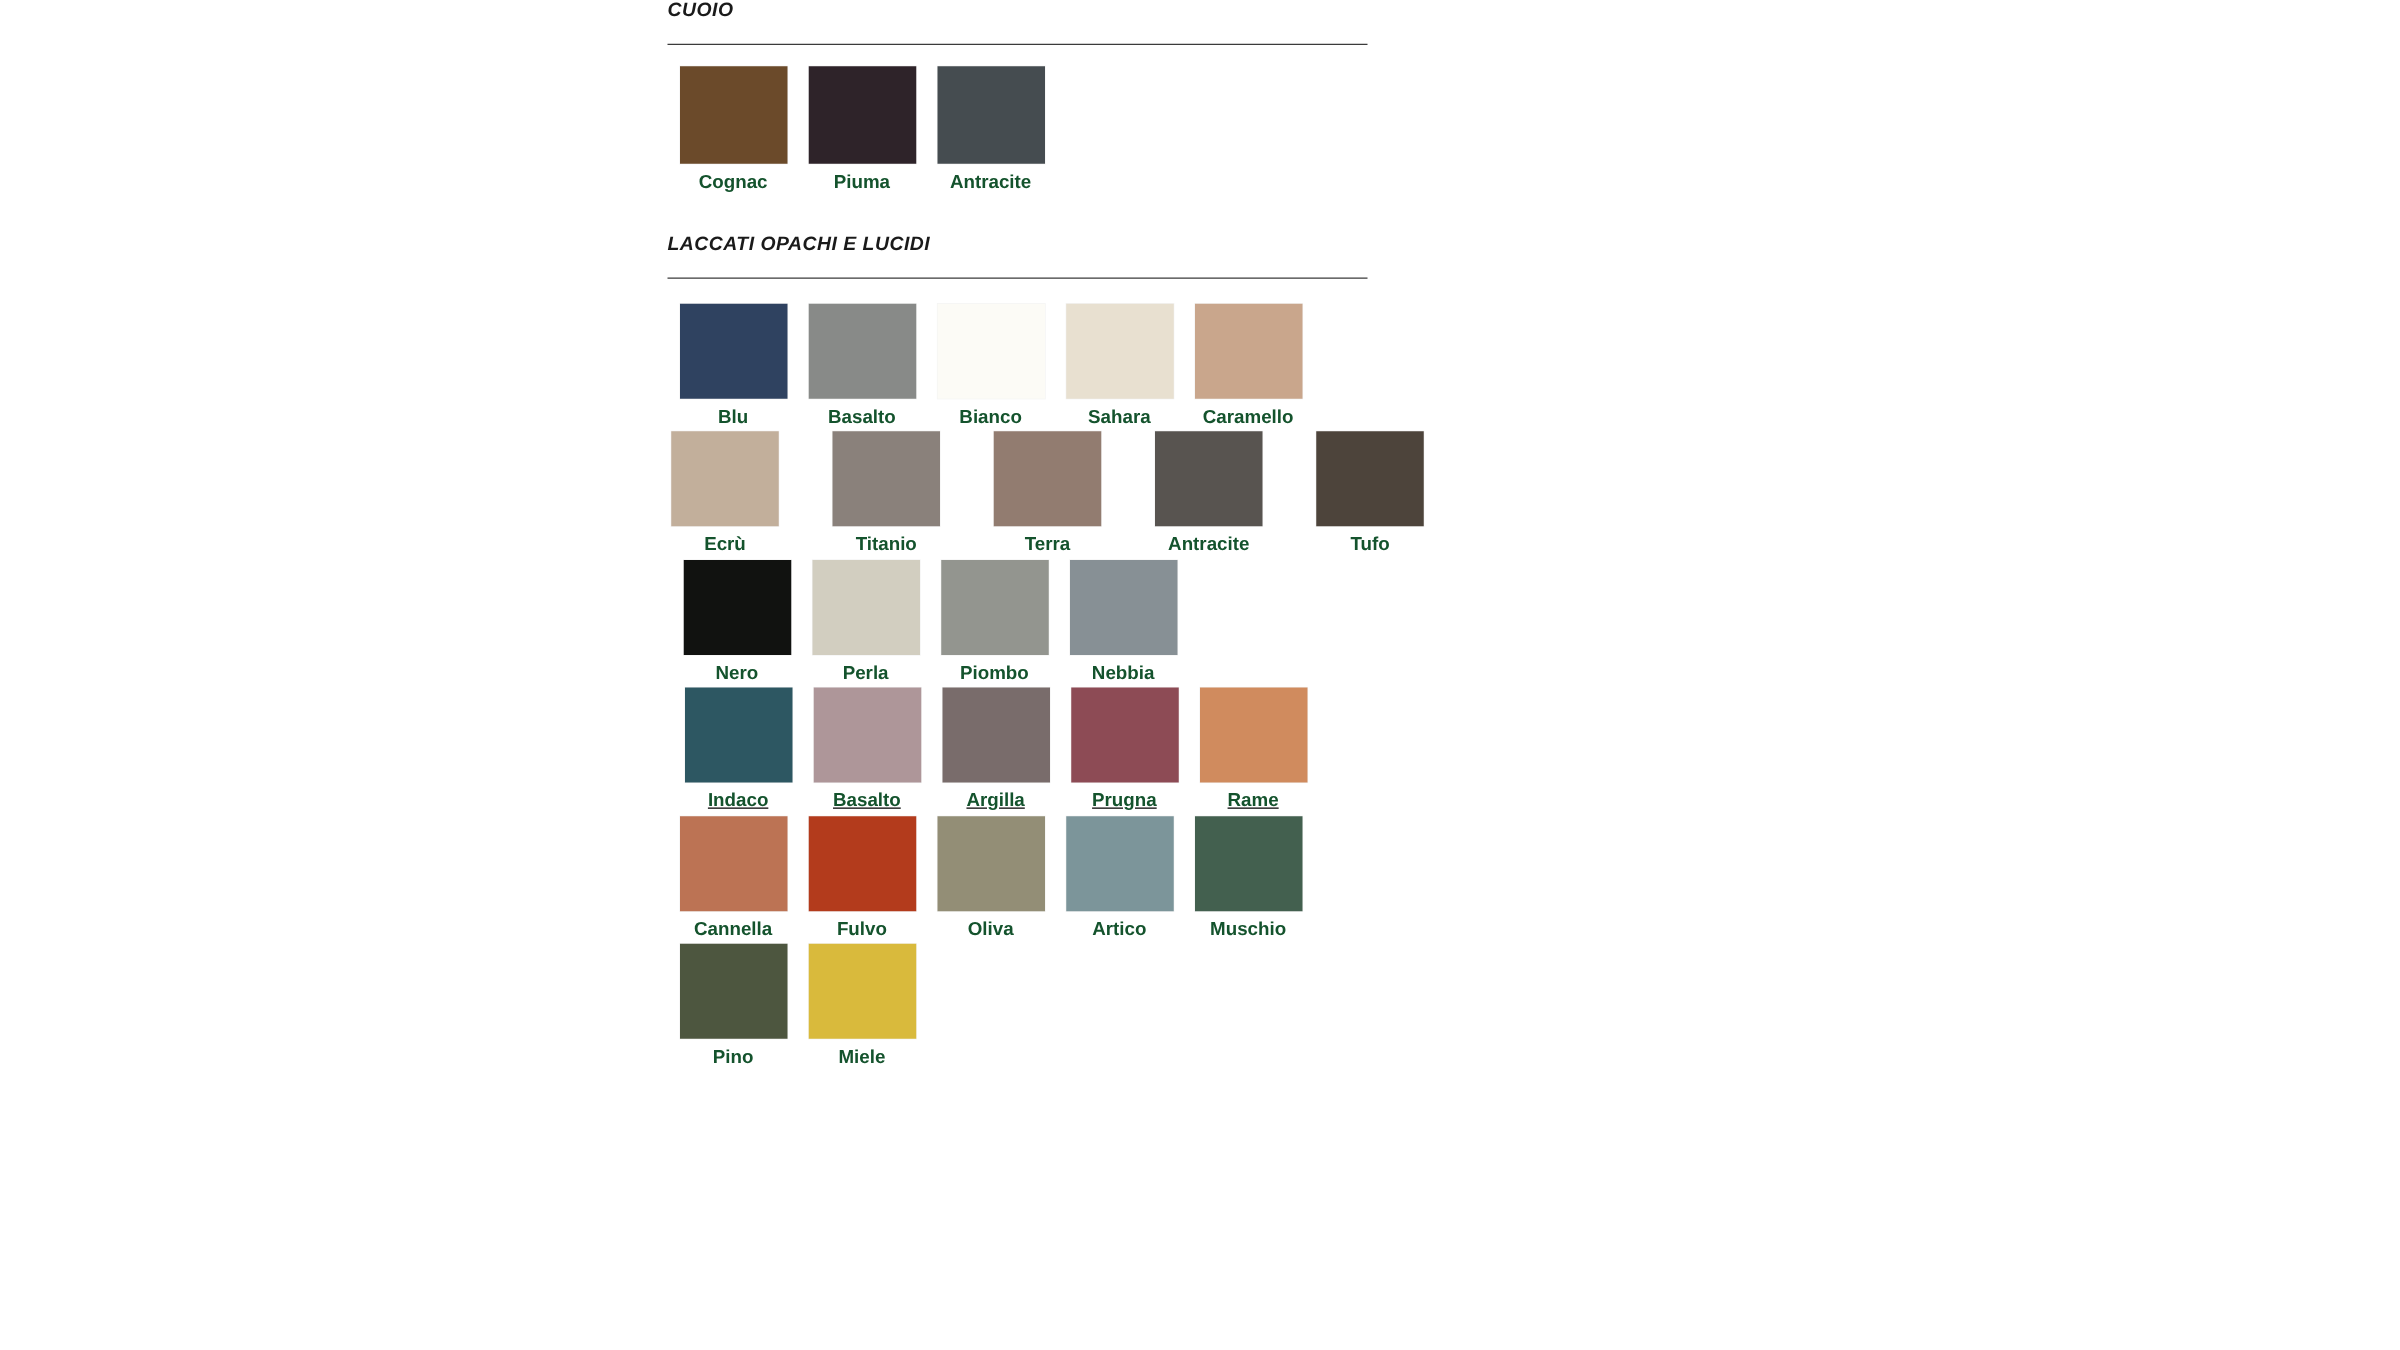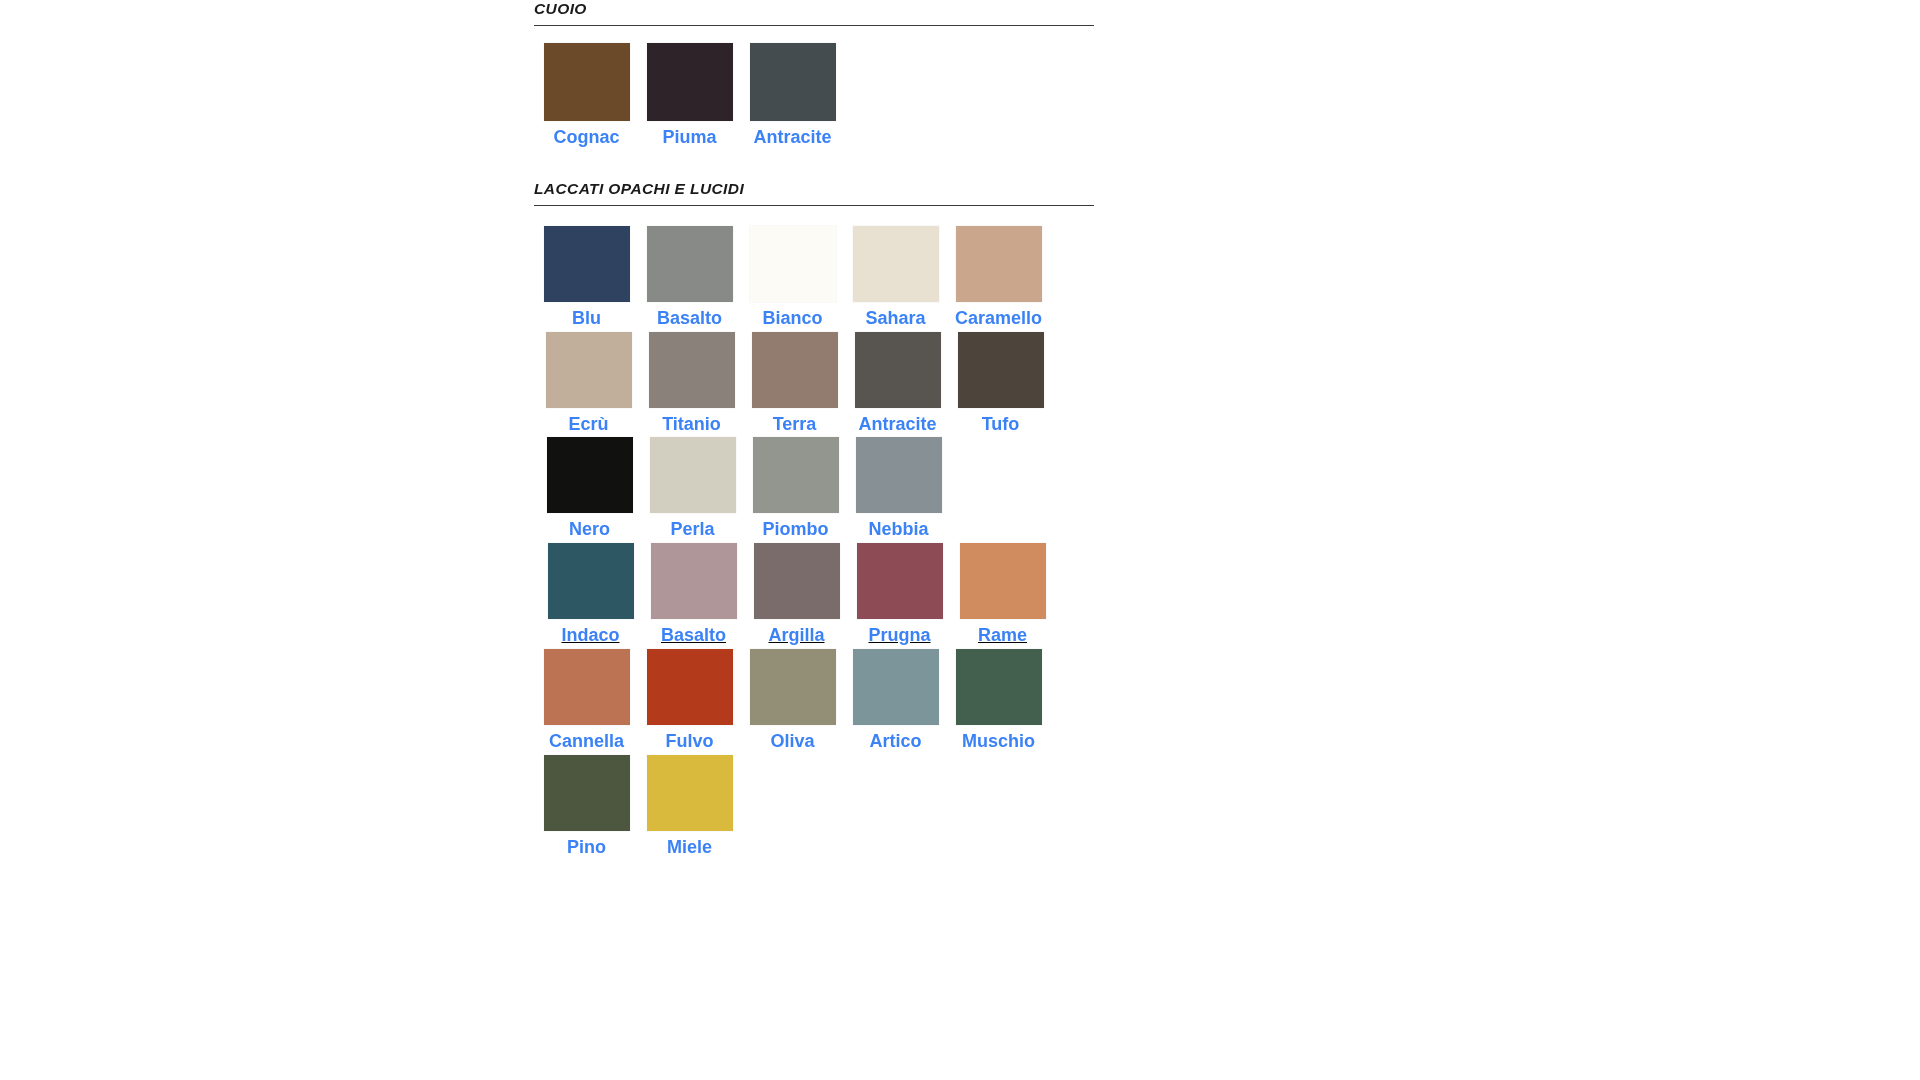--- a/index.html
+++ b/index.html
@@ -37,21 +37,21 @@
   }
   .section-head {
     display: block;
     font-family: "Liberation Sans", sans-serif;
     font-style: italic;
     font-weight: bold;
     font-size: 15.5px;
     letter-spacing: 0.4px;
     color: #1a1a1a;
     line-height: 1.1;
-    padding-bottom: 8px;
+    padding-bottom: 18px;
     border-bottom: 1.5px solid #3b3b3b;
     white-space: nowrap;
   }
 
   
   .swatch-grid {
     display: block;
   }
   .swatch-row {
     display: flex;
@@ -66,43 +66,43 @@
   .swatch-chip {
     width: 86px;
     height: 76px;
     background: #cccccc;
     box-shadow: 0 0 0 0.5px rgba(0,0,0,0.05);
   }
   .swatch-label {
     margin-top: 7px;
     font-family: "Liberation Sans", sans-serif;
     font-weight: bold;
-    font-size: 18px;
-    color: #3b82f6;
+    font-size: 15px;
+    color: #14532d;
     text-align: center;
     line-height: 1.1;
     white-space: nowrap;
   }
 
   
   .sec-cuoio .section-head { margin-left: 0; }
   .sec-cuoio .swatch-grid { margin-top: 17px; }
   .sec-cuoio .swatch-cell { width: 103px; }
   .sec-cuoio .swatch-chip { width: 86px; height: 78px; }
 
   
   .sec-laccati { margin-top: 32px; }
   .sec-laccati .swatch-grid { margin-top: 20px; }
   .sec-laccati .swatch-row { margin-bottom: 3px; }
   .sec-laccati .swatch-cell { width: 103px; }
   .sec-laccati .swatch-chip { width: 86px; height: 76px; }
 
   
   .jit-1 { margin-left: 1px; }
-  .jit-2 { margin-left: 3px; }
+  .jit-2 { margin-left: 3px; gap: 43px; }
   .jit-3 { margin-left: 4px; }
   .jit-4 { margin-left: 5px; text-decoration: underline; }
 </style>
 </head>
 <body>
 
 <div id="page">
   <div class="doc">
 
     <div class="section sec-cuoio">

